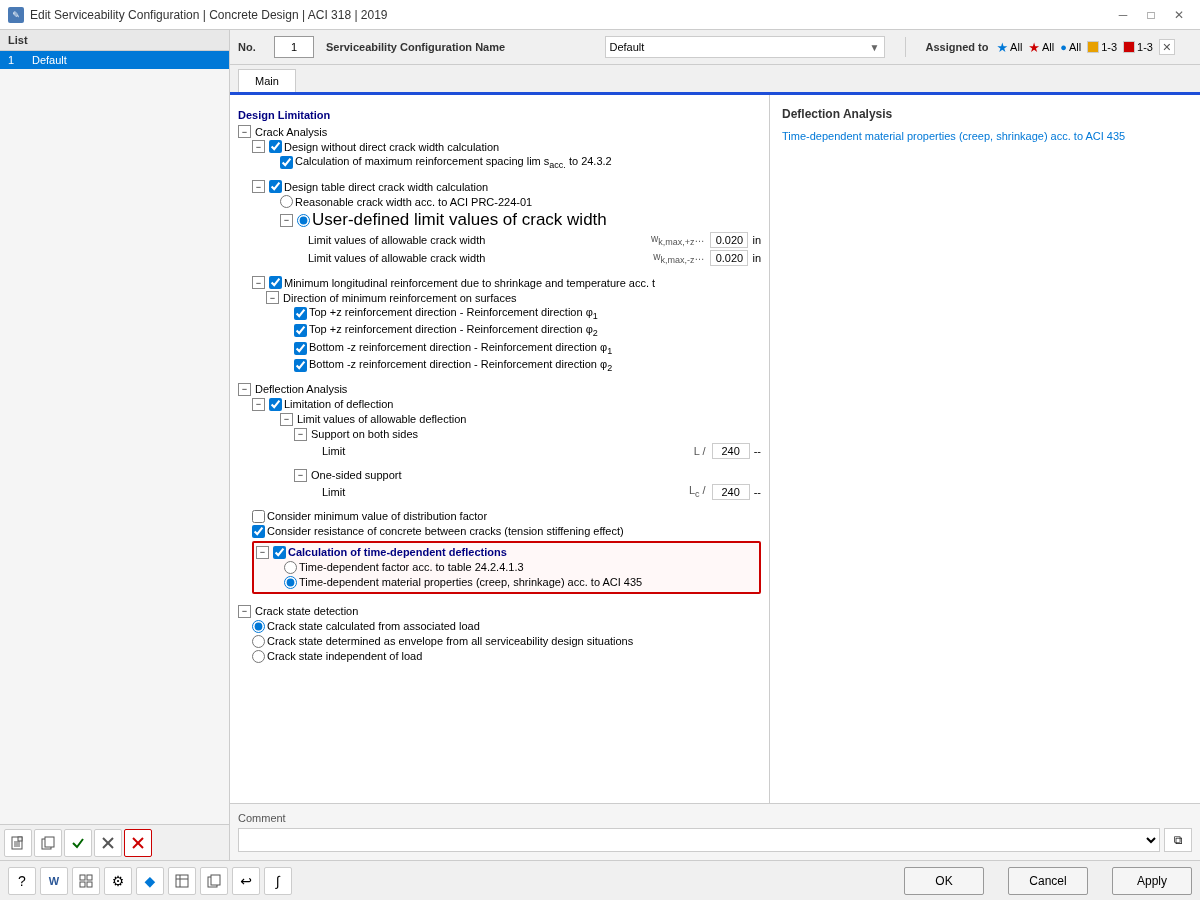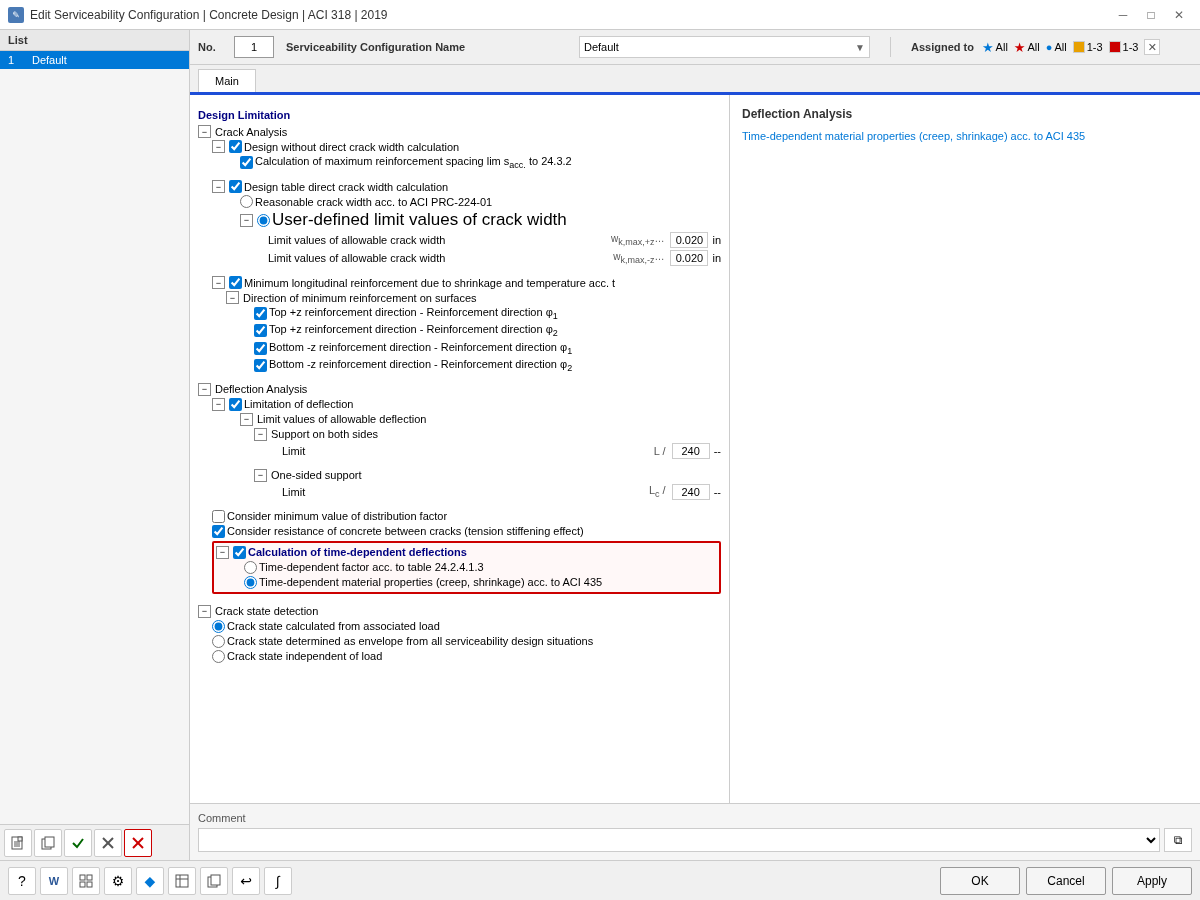--- a/index.html
+++ b/index.html
@@ -13,21 +13,21 @@
     .title-bar-controls { display: flex; gap: 2px; }
     .title-bar-btn { width: 26px; height: 20px; border: none; background: transparent; cursor: pointer; display: flex; align-items: center; justify-content: center; font-size: 12px; color: #666; }
 
     
     .main-layout { display: flex; flex-direction: column; height: calc(900px - 30px); }
     
     
     .content-area { display: flex; flex: 1; overflow: hidden; }
     
     
-    .left-panel { width: 190px; background: #f5f5f5; border-right: 1px solid #ccc; display: flex; flex-direction: column; }
+    .left-panel { width: 230px; background: #f5f5f5; border-right: 1px solid #ccc; display: flex; flex-direction: column; }
     .panel-header { background: #e8e8e8; padding: 4px 8px; font-size: 11px; font-weight: bold; color: #333; border-bottom: 1px solid #ccc; }
     .list-items { flex: 1; overflow-y: auto; }
     .list-item { display: flex; align-items: center; padding: 3px 8px; cursor: pointer; gap: 4px; }
     .list-item.selected { background: #0078d7; color: white; }
     .list-item-num { font-size: 11px; min-width: 20px; }
     .list-item-text { font-size: 11px; }
     
     
     .left-toolbar { height: 36px; background: #f0f0f0; border-top: 1px solid #ccc; display: flex; align-items: center; padding: 0 4px; gap: 2px; }
     .toolbar-btn { width: 28px; height: 28px; border: 1px solid #ccc; background: white; cursor: pointer; display: flex; align-items: center; justify-content: center; font-size: 14px; border-radius: 2px; }
@@ -76,21 +76,21 @@
     .comment-section { border-top: 1px solid #ccc; padding: 8px; background: #f5f5f5; }
     .comment-label { font-size: 11px; color: #555; margin-bottom: 4px; }
     .comment-input-row { display: flex; gap: 4px; }
     .comment-input { flex: 1; border: 1px solid #ccc; background: white; height: 24px; padding: 2px 6px; font-size: 11px; }
     .comment-btn { width: 28px; height: 24px; border: 1px solid #ccc; background: white; cursor: pointer; display: flex; align-items: center; justify-content: center; font-size: 12px; }
 
     
     .bottom-bar { height: 40px; background: #f0f0f0; border-top: 1px solid #ccc; display: flex; align-items: center; justify-content: space-between; padding: 0 8px; }
     .bottom-toolbar { display: flex; gap: 4px; }
     .bottom-btn { width: 28px; height: 28px; border: 1px solid #ccc; background: white; cursor: pointer; display: flex; align-items: center; justify-content: center; font-size: 14px; border-radius: 2px; }
-    .dialog-buttons { display: flex; gap: 6px; }
+    .dialog-buttons { display: flex; gap: 24px; }
     .dialog-btn { min-width: 80px; height: 28px; border: 1px solid #999; background: #f5f5f5; cursor: pointer; font-size: 12px; border-radius: 2px; padding: 0 16px; }
     .dialog-btn.apply { background: #f5f5f5; }
 
     
     sub { font-size: 9px; }
     
     
     .vsep { height: 8px; }
 
     

